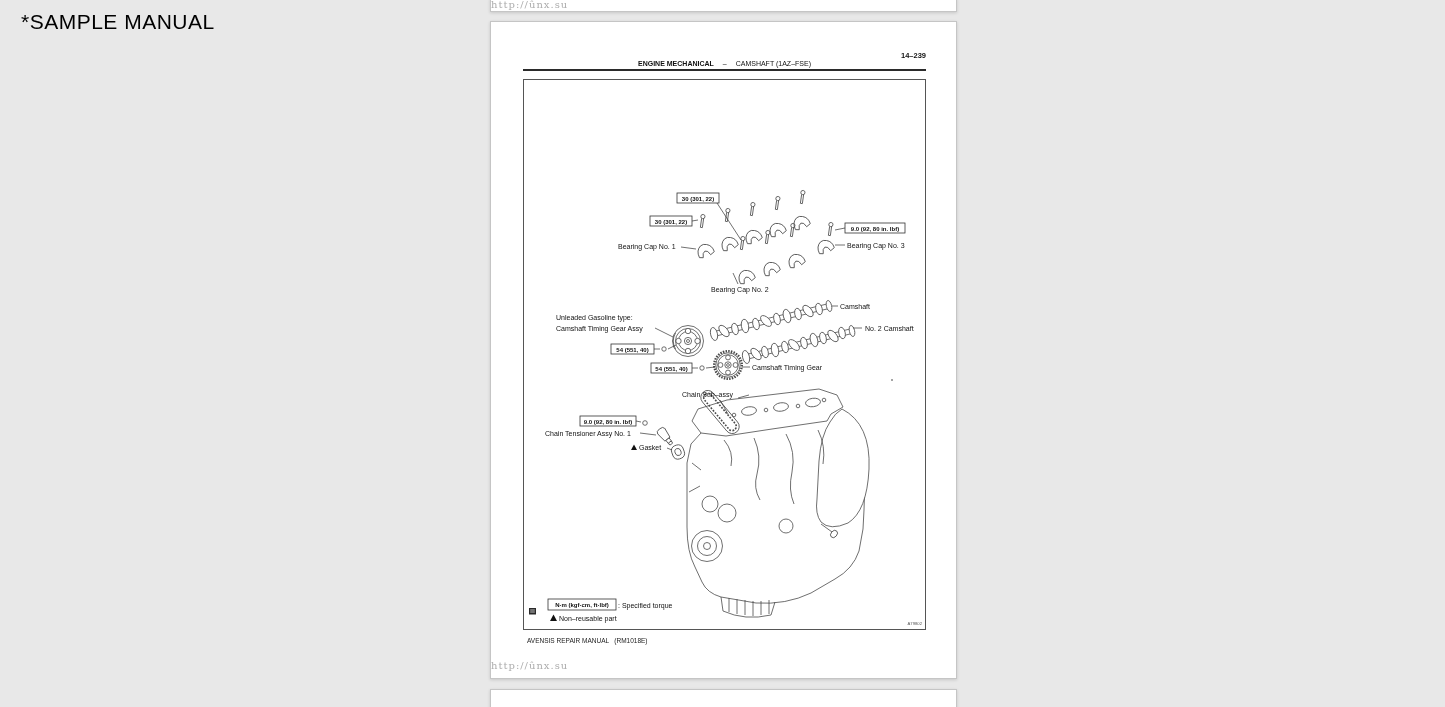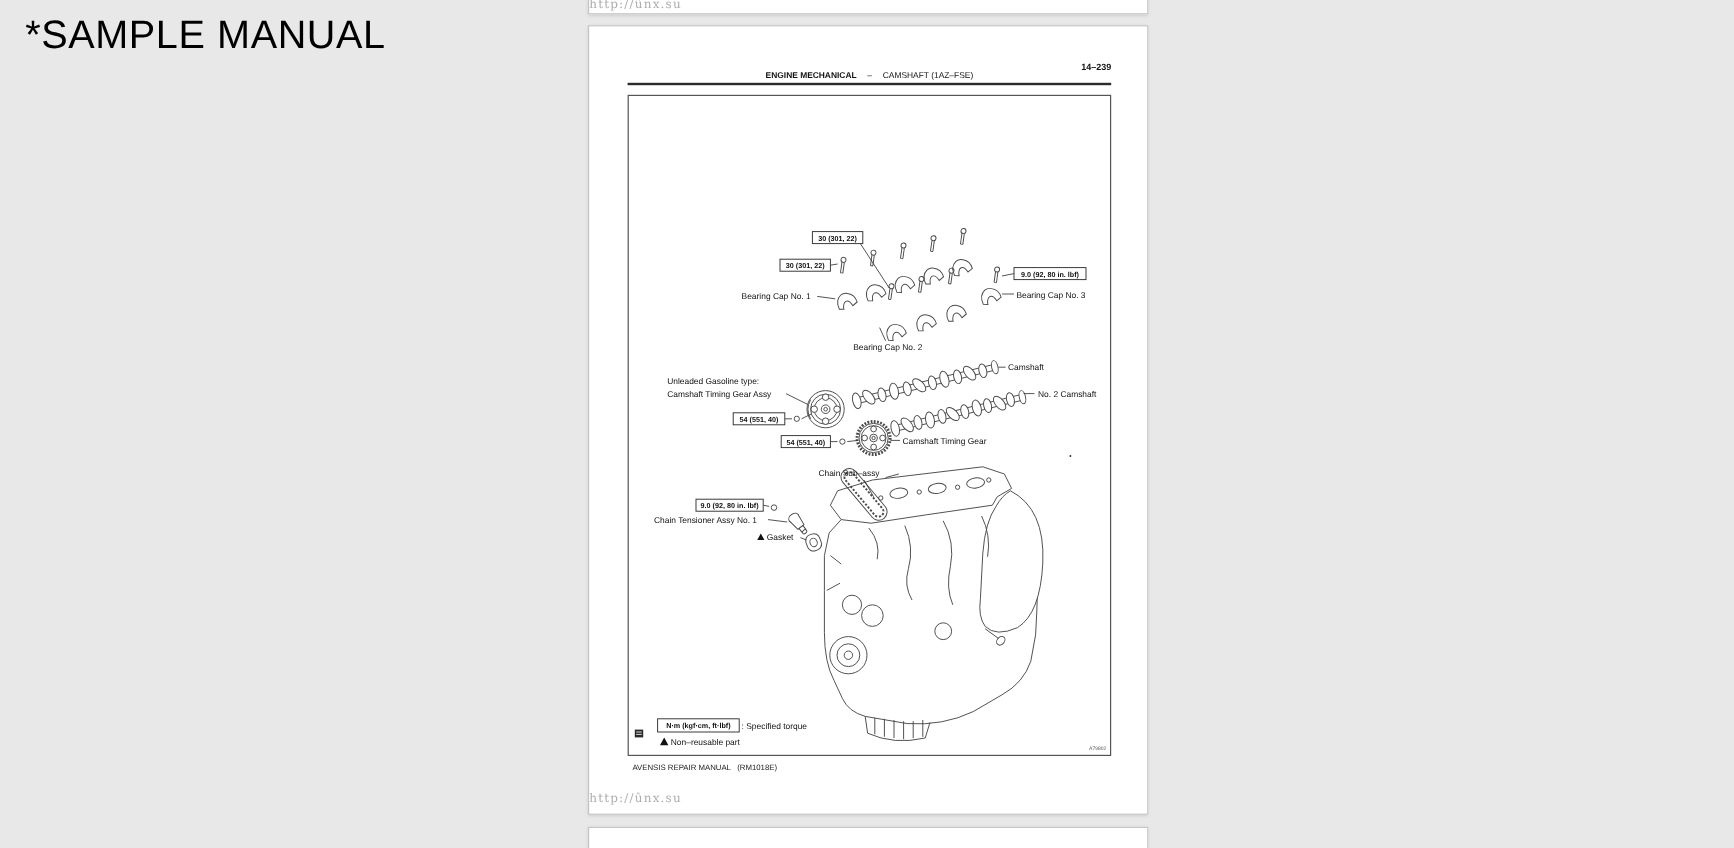--- a/index.html
+++ b/index.html
@@ -1,18 +1,18 @@
 <!DOCTYPE html>
 <html><head>
 <meta charset="utf-8">
 <style>
   html,body{margin:0;padding:0;width:1445px;height:707px;background:#e8e8e8;overflow:hidden;
             font-family:"Liberation Sans",sans-serif;}
   .stage{position:relative;width:1445px;height:707px;}
-  .sample-title{position:absolute;left:21px;top:10px;font-size:33px;color:#000;
+  .sample-title{position:absolute;left:21px;top:10px;font-size:21px;color:#000;
                 letter-spacing:0.5px;font-weight:400;}
   .page{position:absolute;left:490px;width:467px;background:#fff;border:1px solid #c5c5c5;
         box-sizing:border-box;box-shadow:0 1px 3px rgba(0,0,0,0.15);}
   .page-top{top:-2px;height:14px;}
   .page-main{top:21px;height:658px;}
   .page-next{top:689px;height:28px;}
   .watermark{position:absolute;left:0;width:100%;text-align:left;color:#adadad;
              font-family:"DejaVu Serif",serif;font-size:10px;letter-spacing:1px;}
   .wm-top{bottom:1px;}
   .wm-main{top:638px;}

